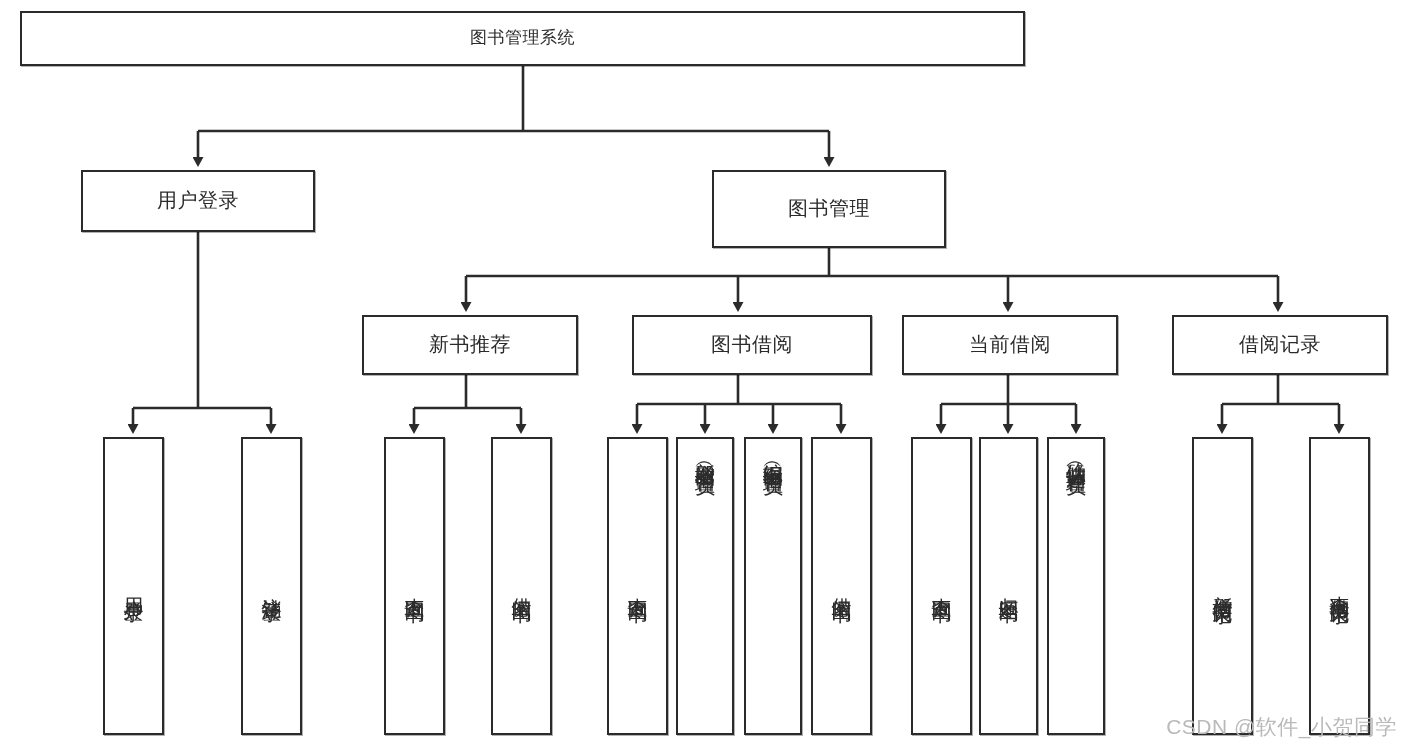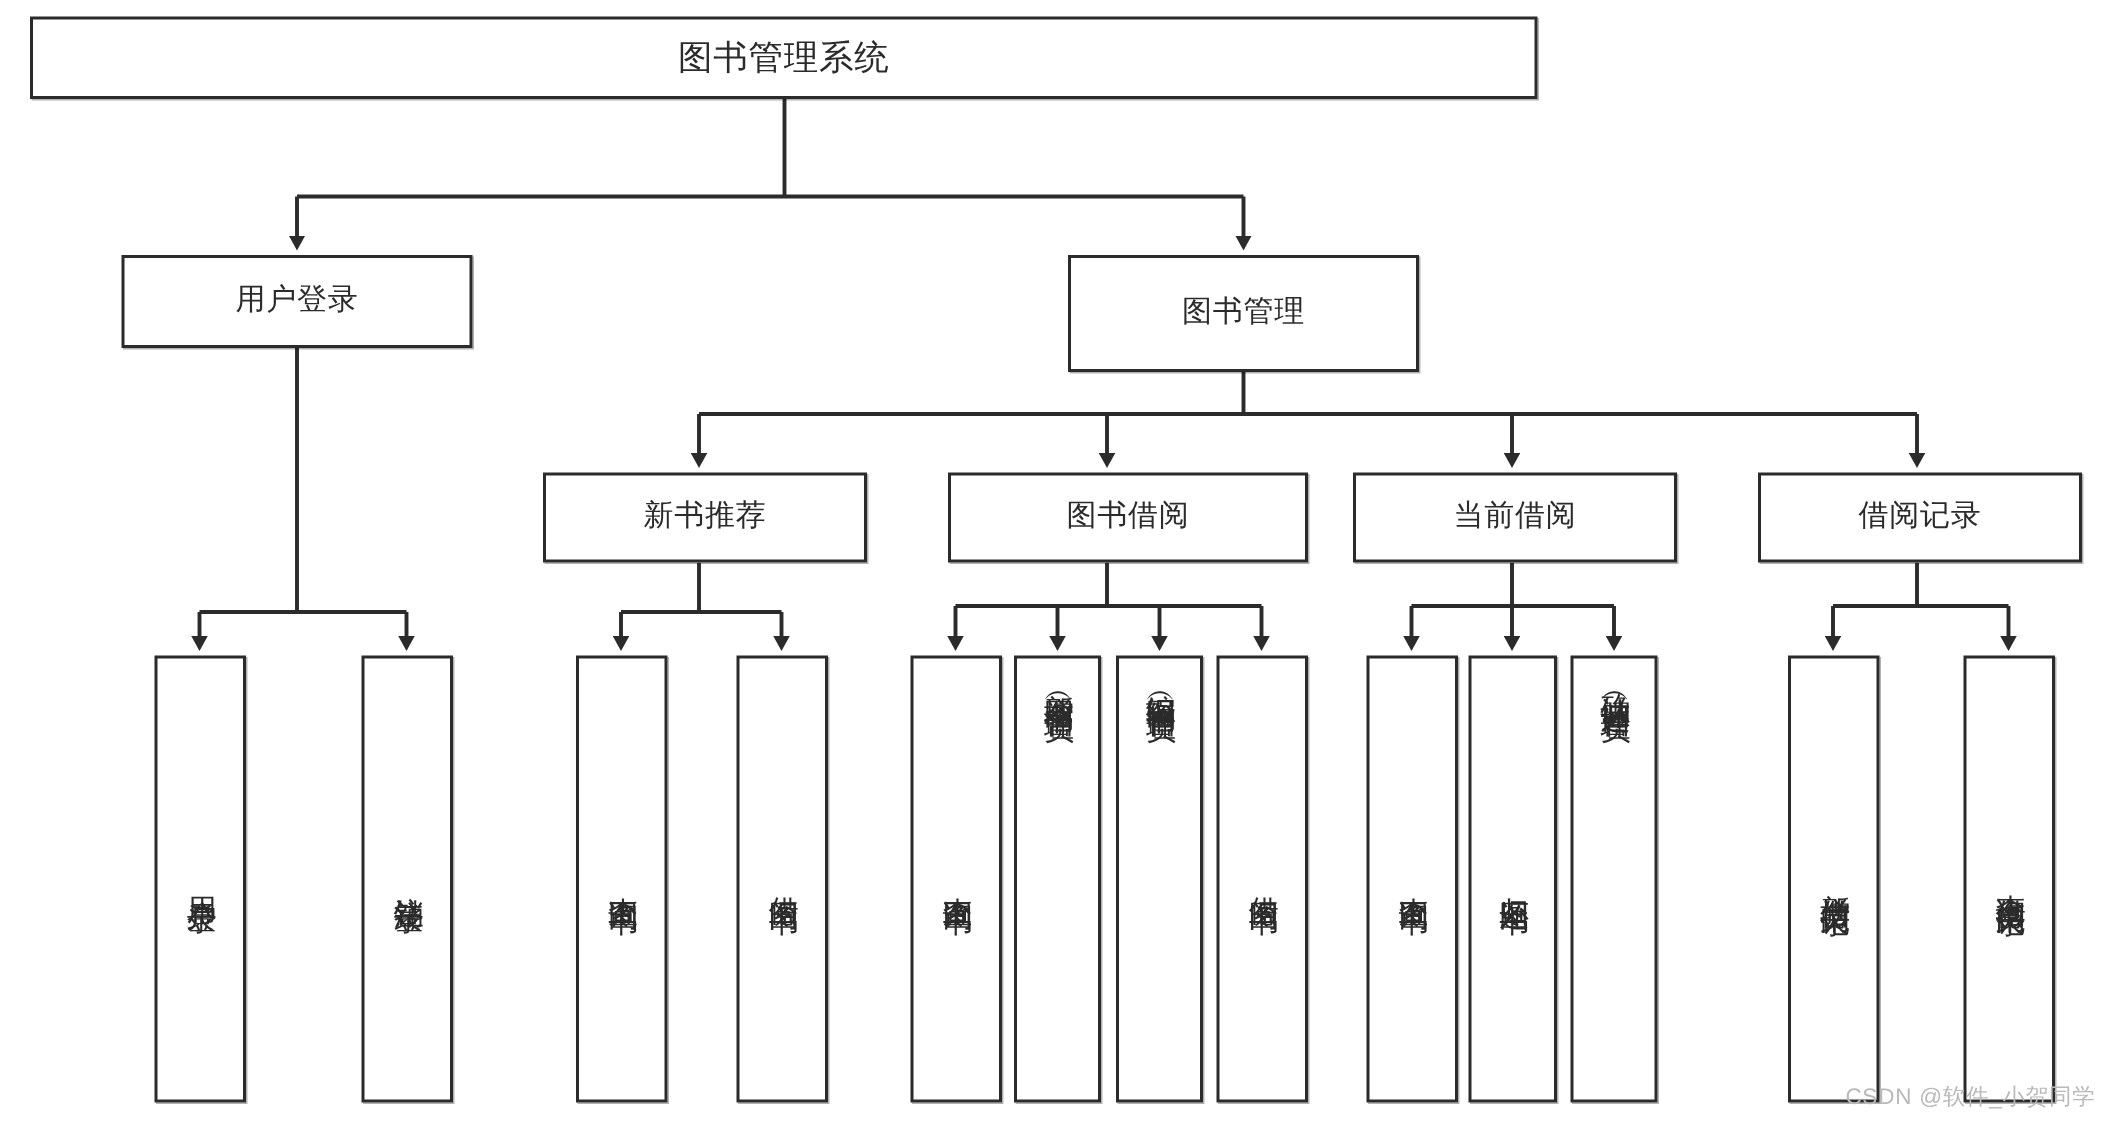--- a/index.html
+++ b/index.html
@@ -40,21 +40,21 @@
     color: #2b2b2b;
     box-shadow: 1px 1px 0 rgba(0,0,0,0.30);
   }
   .node .lbl {
     display: block;
     line-height: 1.18;
     letter-spacing: 0.5px;
   }
   
   .tier-root {
-    font-size: 23px;
+    font-size: 17px;
   }
   
   .tier-mid {
     font-size: 20px;
   }
   
   .tier-leaf {
     align-items: flex-start;
     padding-top: 8px;
   }
@@ -70,21 +70,21 @@
   
   .tier-leaf.centered {
     align-items: center;
     padding-top: 0;
   }
   
   #watermark {
     position: absolute;
     right: 8px;
     bottom: 6px;
-    font-size: 15px;
+    font-size: 21px;
     color: #b9b9b9;
     letter-spacing: 0.5px;
     white-space: nowrap;
     user-select: none;
   }
 </style>
 </head>
 <body>
 
 <div id="canvas">

